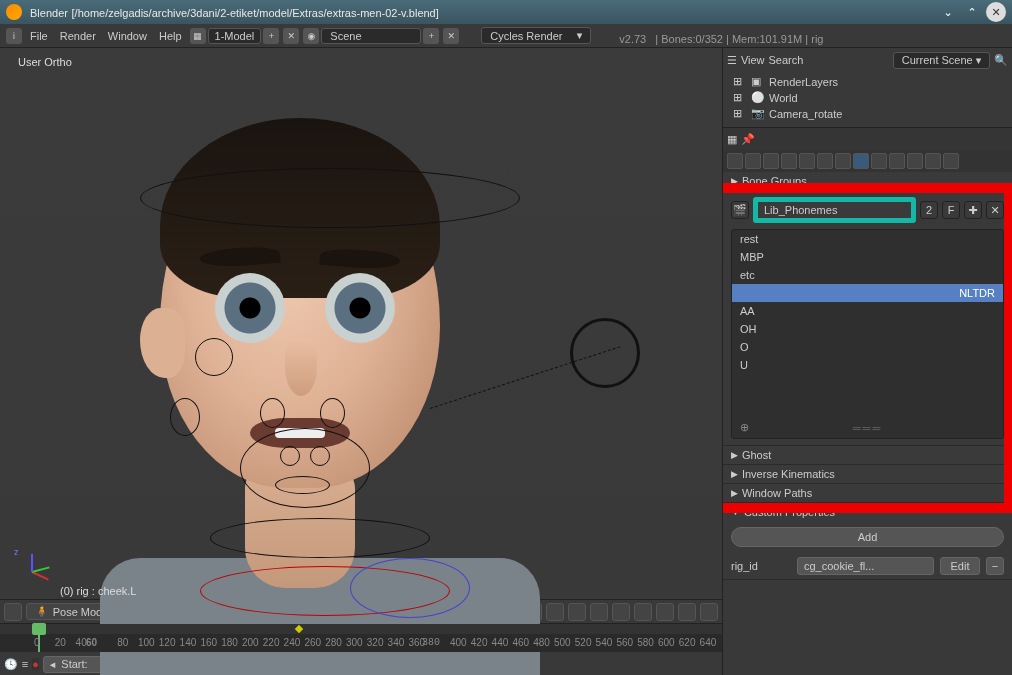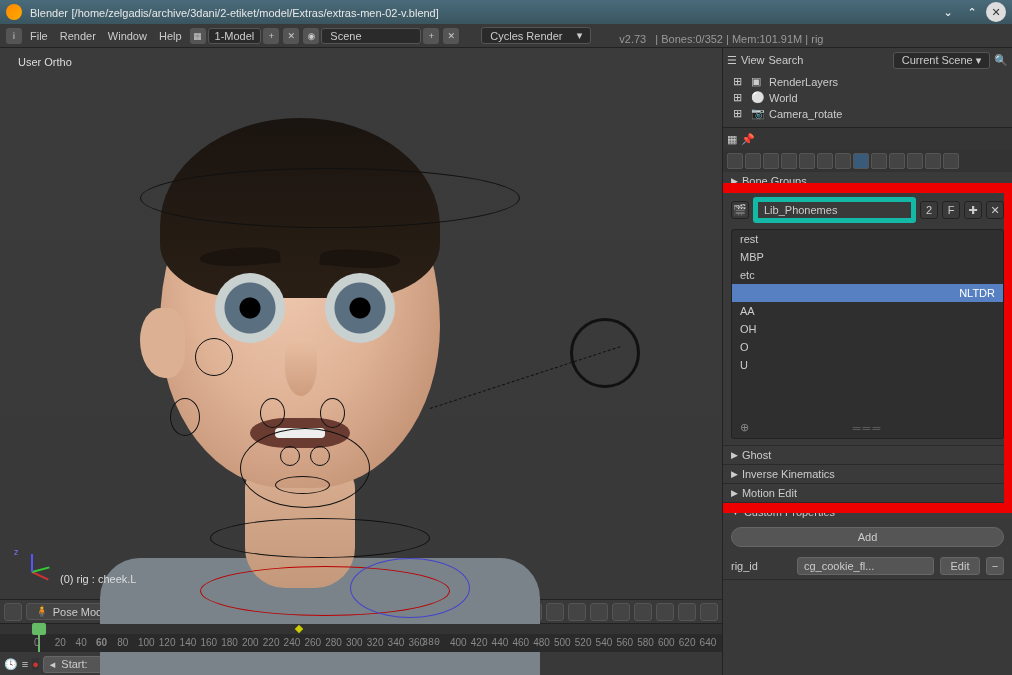--- a/index.html
+++ b/index.html
@@ -12,21 +12,21 @@
 .topbar .smicon { width:16px; height:16px; background:#555; border-radius:3px; margin:0 2px; display:flex; align-items:center; justify-content:center; font-size:9px; }
 .topbar .menu { padding:0 6px; color:#ccc; }
 .topbar .layoutsel { background:#2a2a2a; border:1px solid #555; border-radius:3px; padding:1px 6px; display:flex; align-items:center; gap:4px; }
 .topbar .scenesel { background:#2a2a2a; border:1px solid #555; border-radius:3px; padding:1px 8px; min-width:100px; }
 .topbar .enginesel { background:#2a2a2a; border:1px solid #555; border-radius:3px; padding:1px 8px; min-width:110px; display:flex; align-items:center; justify-content:space-between; }
 .topbar .stats { color:#999; margin-left:6px;margin-top:6px; }
 .main { display:flex; height:calc(100% - 48px); }
 .viewport { flex:1; background:#3a3a3a; position:relative; overflow:hidden; display:flex; flex-direction:column; }
 .view3d { flex:1; background:linear-gradient(180deg,#3b3b3b,#393939); position:relative; }
 .view3d .vlabel { position:absolute; top:8px; left:18px; color:#ddd; }
-.view3d .objlabel { position:absolute; bottom:14px; left:60px; color:#ddd; }
+.view3d .objlabel { position:absolute; bottom:2px; left:60px; color:#ddd; }
 .face { position:absolute; left:80px; top:40px; width:420px; height:520px; }
 .face .head { position:absolute; left:80px; top:40px; width:280px; height:360px; background:radial-gradient(ellipse at 45% 40%, #efc9b0 0%, #dfb295 45%, #c69578 78%); border-radius:50% 50% 45% 45% / 55% 55% 45% 45%; }
 .face .hair { position:absolute; left:80px; top:30px; width:280px; height:180px; background:linear-gradient(180deg,#1a1410,#2a1f15); border-radius:50% 50% 30% 30% / 60% 60% 30% 30%; }
 .eye { position:absolute; width:70px; height:70px; background:radial-gradient(circle at 50% 50%, #000 0 10px, #5a7080 11px 25px, #c8d0d0 26px 35px); border-radius:50%; }
 .eyeL { left:135px; top:185px; }
 .eyeR { left:245px; top:185px; }
 .brow { position:absolute; width:80px; height:18px; background:#1a130e; border-radius:40% 50% 0 60%; }
 .browL { left:120px; top:160px; transform:rotate(-5deg); }
 .browR { left:240px; top:162px; transform:rotate(5deg) scaleX(-1); }
 .nose { position:absolute; left:205px; top:250px; width:32px; height:58px; background:linear-gradient(180deg,#e8bfa3,#cf9d7e); border-radius:40% 40% 60% 60%; }
@@ -195,21 +195,21 @@
     <div class="timeline">
       <div class="track">
         <div class="key" style="left:38px;"></div>
         <div class="key" style="left:296px;"></div>
       </div>
       <div class="frames" id="fr-ruler">
         <div class="cursor"></div>
       <span class="lbl" style="left: 34px;">0</span>
           <span class="lbl" style="left: 54.8px;">20</span>
           <span class="lbl" style="left: 75.6px;">40</span>
-          <span class="lbl" style="left: 96px; font-weight: bold;">60</span>
+          <span class="lbl" style="left: 86px; font-weight: bold;">60</span>
           <span class="lbl" style="left: 117.2px;">80</span>
           <span class="lbl" style="left: 138px;">100</span>
           <span class="lbl" style="left: 158.8px;">120</span>
           <span class="lbl" style="left: 179.6px;">140</span>
           <span class="lbl" style="left: 200.4px;">160</span>
           <span class="lbl" style="left: 221.2px;">180</span>
           <span class="lbl" style="left: 242px;">200</span>
           <span class="lbl" style="left: 262.8px;">220</span>
           <span class="lbl" style="left: 283.6px;">240</span>
           <span class="lbl" style="left: 304.4px;">260</span>
@@ -348,21 +348,21 @@
         </div>
       <div class="panel">
           <div class="panelhdr">
             <span class="tri">▶</span>
             <span>Inverse Kinematics</span>
           </div>
         </div>
       <div class="panel">
           <div class="panelhdr">
             <span class="tri">▶</span>
-            <span>Motion Edit</span>
+            <span>Window Paths</span>
           </div>
         </div>
       <div class="panel">
         <div class="panelhdr">
             <span class="tri">▼</span>
             <span>Custom Properties</span>
           </div>
         <div class="addbtn">Add</div>
         <div class="cprow">
           <span class="lbl">rig_id</span>

